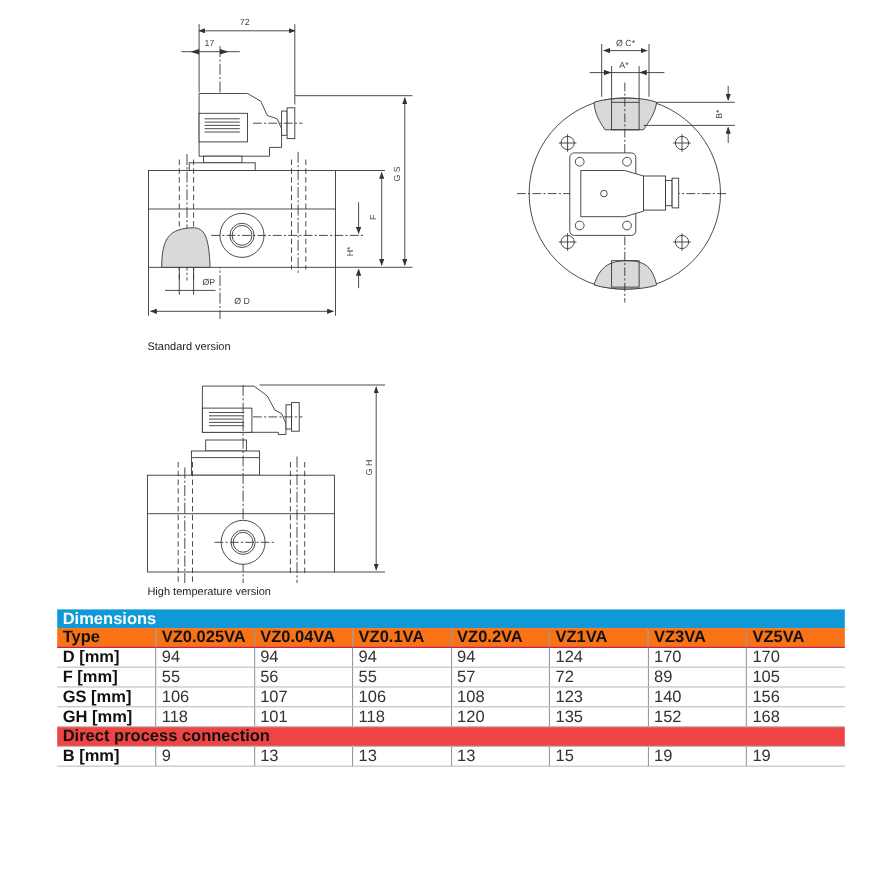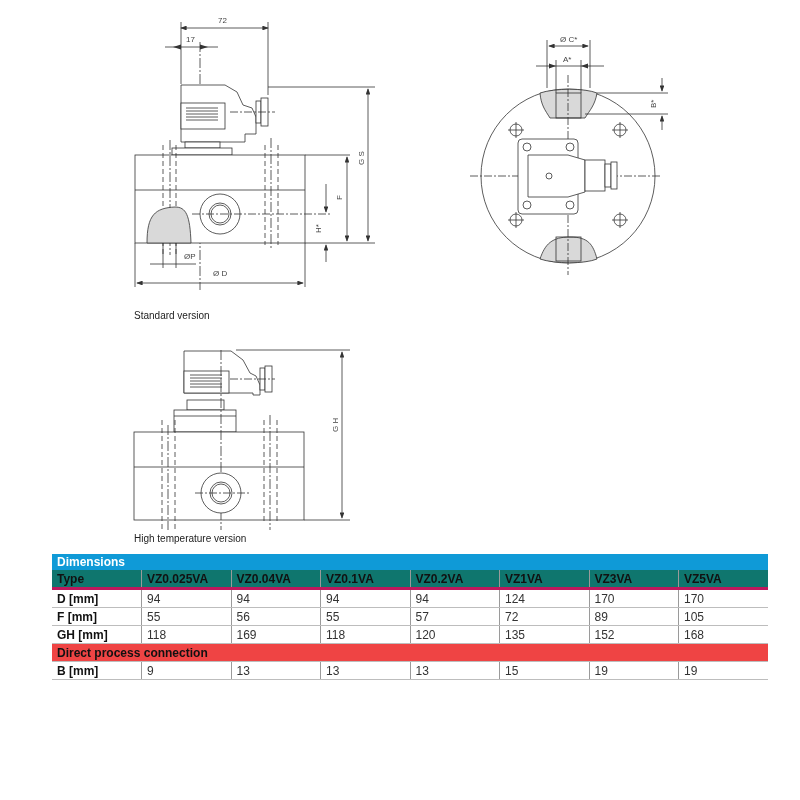--- a/index.html
+++ b/index.html
@@ -1,24 +1,24 @@
 <!DOCTYPE html>
 <html><head>
 <meta charset="utf-8">
 <style>
   html,body{margin:0;padding:0;background:#fff;}
   body{width:800px;height:800px;position:relative;overflow:hidden;font-family:"Liberation Sans",sans-serif;color:#222;}
   svg.drawing{position:absolute;left:0;top:0;}
   .caption{position:absolute;font-size:10px;color:#222;}
-  table.dims{position:absolute;left:52px;top:554px;width:716px;border-collapse:collapse;font-size:12px;table-layout:fixed;}
+  table.dims{position:absolute;left:52px;top:554px;width:716px;border-collapse:collapse;font-size:15px;table-layout:fixed;}
   table.dims td{height:17px;padding:0 0 0 5px;border-right:1px solid #9a9a9a;border-bottom:1px solid #bdbdbd;white-space:nowrap;color:#333;}
   table.dims tr td:first-child{font-weight:bold;color:#111;width:97px;}
   table.dims tr td:last-child{border-right:none;}
   table.dims tr.title td{background:#0f9ad7;color:#fff;font-weight:bold;border:none;height:16px;}
-  table.dims tr.header td{background:#0f766e;font-weight:bold;color:#111;border-bottom:3px solid #be185d;}
+  table.dims tr.header td{background:#f97316;font-weight:bold;color:#111;border-bottom:1px solid #be185d;}
   table.dims tr.section td{background:#ef4444;font-weight:bold;color:#111;border-right:none;margin-left:40px;}
   table.dims tr.last td{border-bottom:none;}
   .dimtxt{font-family:"Liberation Sans",sans-serif;font-size:8px;fill:#444;}
 </style>
 </head>
 <body>
 
 <svg class="drawing" width="800" height="550" viewBox="0 0 800 550" fill="none" stroke="#333" stroke-width="0.8">
   <defs>
     <marker id="arr" markerWidth="8" markerHeight="6" refX="7" refY="3" orient="auto-start-reverse">
@@ -208,23 +208,33 @@
     <td>F [mm]</td>
     <td>55</td>
     <td>56</td>
     <td>55</td>
     <td>57</td>
     <td>72</td>
     <td>89</td>
     <td>105</td>
   </tr>
   <tr>
+    <td>GS [mm]</td>
+    <td>106</td>
+    <td>107</td>
+    <td>106</td>
+    <td>108</td>
+    <td>123</td>
+    <td>140</td>
+    <td>156</td>
+  </tr>
+  <tr>
     <td>GH [mm]</td>
     <td>118</td>
-    <td>169</td>
+    <td>101</td>
     <td>118</td>
     <td>120</td>
     <td>135</td>
     <td>152</td>
     <td>168</td>
   </tr>
   <tr class="section">
     <td colspan="8">Direct process connection</td>
   </tr>
   <tr>

